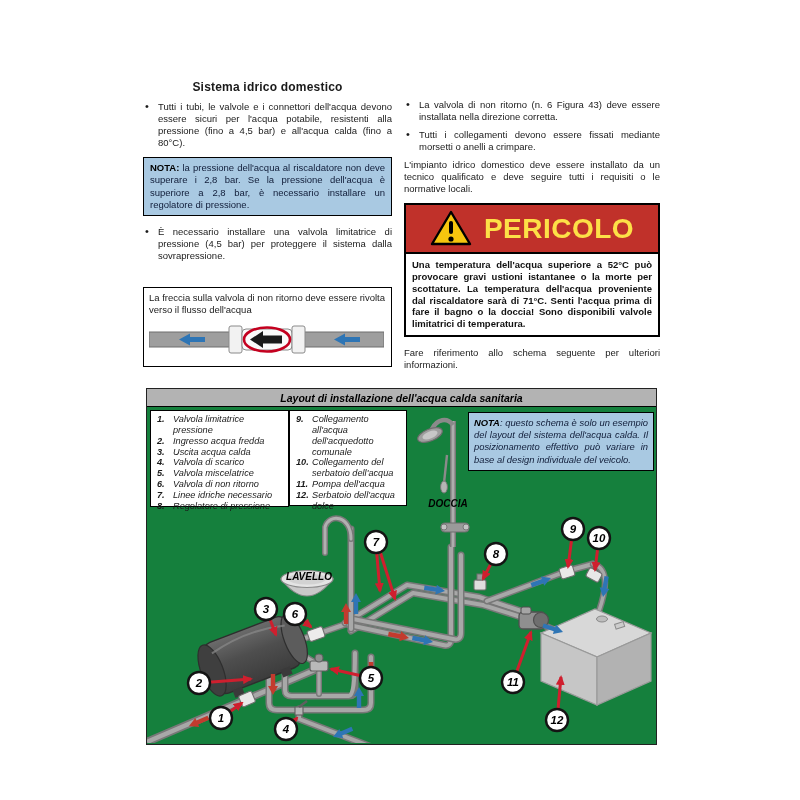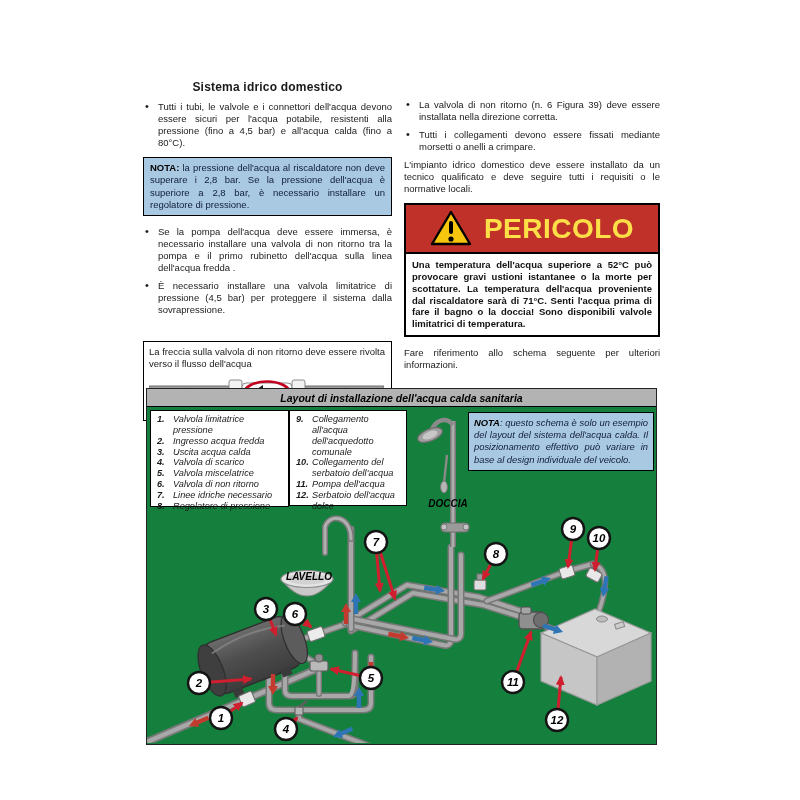--- a/index.html
+++ b/index.html
@@ -47,41 +47,40 @@
 
 <div class="page">
 
   <div class="col-left">
     <h1 class="title">Sistema idrico domestico</h1>
     <ul class="bullets">
       <li>Tutti i tubi, le valvole e i connettori dell'acqua devono essere sicuri per l'acqua potabile, resistenti alla pressione (fino a 4,5 bar) e all'acqua calda (fino a 80°C).</li>
     </ul>
     <div class="nota"><b>NOTA:</b><span> la pressione dell'acqua al riscaldatore non deve superare i 2,8 bar. Se la pressione dell'acqua è superiore a 2,8 bar, è necessario installare un regolatore di pressione.</span></div>
     <ul class="bullets">
-      <li>Se la pompa dell'acqua deve essere immersa, è necessario installare una valvola di non ritorno tra la pompa e il primo rubinetto dell'acqua sulla linea dell'acqua fredda .</li>
       <li>È necessario installare una valvola limitatrice di pressione (4,5 bar) per proteggere il sistema dalla sovrapressione.</li>
     </ul>
     <div class="valvebox">
       <div class="cap">La freccia sulla valvola di non ritorno deve essere rivolta verso il flusso dell'acqua</div>
       <svg width="235" height="42" viewBox="0 0 235 42">
         <rect x="0" y="14" width="235" height="15" fill="#9e9e9e" stroke="#6e6e6e" stroke-width="1"></rect>
         <rect x="80" y="8" width="13" height="27" rx="2" fill="#f2f2f2" stroke="#8a8a8a"></rect>
         <rect x="93" y="11" width="50" height="21" rx="4" fill="#fafafa" stroke="#8a8a8a"></rect>
         <rect x="143" y="8" width="13" height="27" rx="2" fill="#f2f2f2" stroke="#8a8a8a"></rect>
         <ellipse cx="118" cy="21.5" rx="23" ry="12" fill="none" stroke="#c4001f" stroke-width="2.6"></ellipse>
         <path d="M101,21.5 L114,13 L114,17.5 L133,17.5 L133,25.5 L114,25.5 L114,30 Z" fill="#1a1a1a"></path>
         <path d="M30,21.5 L41,15.5 L41,19 L56,19 L56,24 L41,24 L41,27.5 Z" fill="#2e75b5"></path>
         <path d="M185,21.5 L196,15.5 L196,19 L211,19 L211,24 L196,24 L196,27.5 Z" fill="#2e75b5"></path>
       </svg>
     </div>
   </div>
 
   <div class="col-right">
     <ul class="bullets">
-      <li>La valvola di non ritorno (n. 6 Figura 39) deve essere installata nella direzione corretta.</li>
+      <li>La valvola di non ritorno (n. 6 Figura 43) deve essere installata nella direzione corretta.</li>
       <li>Tutti i collegamenti devono essere fissati mediante morsetti o anelli a crimpare.</li>
     </ul>
     <p class="para">L'impianto idrico domestico deve essere installato da un tecnico qualificato e deve seguire tutti i requisiti o le normative locali.</p>
     <div class="danger">
       <div class="danger-head">
         <svg width="42" height="37" viewBox="0 0 42 37">
           <path d="M21,2 L40,34 L2,34 Z" fill="#f6c50e" stroke="#000" stroke-width="2.4" stroke-linejoin="round"></path>
           <rect x="19" y="11" width="4" height="13" rx="2" fill="#000"></rect>
           <circle cx="21" cy="29" r="2.6" fill="#000"></circle>
         </svg>

